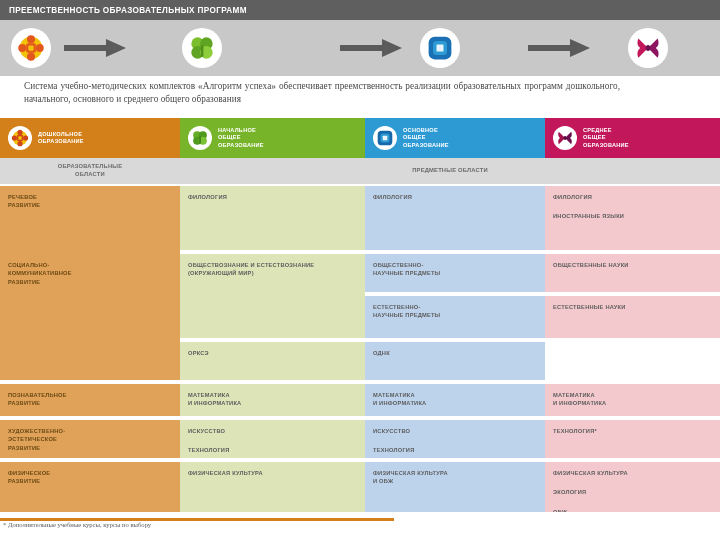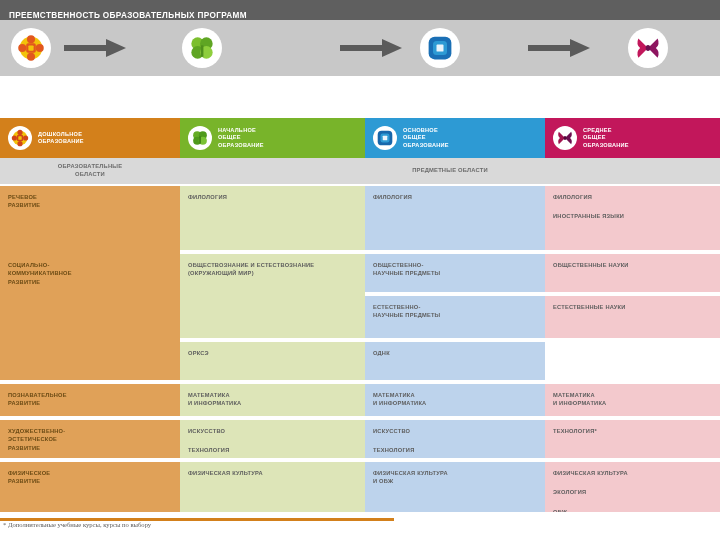--- a/index.html
+++ b/index.html
@@ -8,21 +8,21 @@
     font-family: "Liberation Sans", sans-serif;
     background: #ffffff;
     overflow: hidden;
   }
   #slide { position: relative; width: 720px; height: 540px; background: #ffffff; }
 
   
   .titlebar {
     position: absolute; left: 0; top: 0; width: 720px; height: 20px;
     background: #5f5f5f;
-    display: flex; align-items: flex-end;
+    display: flex; align-items: center;
   }
   .titlebar .txt {
     color: #ffffff; font-size: 8.2px; font-weight: bold;
     letter-spacing: 0.35px; padding-left: 9px; white-space: nowrap;
   }
 
   
   .flowband {
     position: absolute; left: 0; top: 20px; width: 720px; height: 56px;
     background: #c8c8c8;
@@ -190,20 +190,21 @@
           <svg width="28" height="28" viewBox="0 0 32 32">
             <path d="M16 16 L5 5 Q2 12 7 16 Q2 20 5 27 Z" fill="#c2175b"></path>
             <path d="M16 16 L27 5 Q30 12 25 16 Q30 20 27 27 Z" fill="#8e1560"></path>
             <ellipse cx="16" cy="16" rx="2.6" ry="3.4" fill="#6d1050"></ellipse>
           </svg>
         </span>
       </div>
     </div>
   </div>
 
+  <div class="intro">Система учебно-методических комплектов «Алгоритм успеха» обеспечивает преемственность реализации образовательных программ дошкольного, начального, основного и среднего общего образования</div>
 
   <div class="table">
 
     <div class="colheads">
       <div class="colhead c1">
         <span class="hbadge">
           <svg width="18" height="18" viewBox="0 0 32 32">
             <circle cx="16" cy="16" r="13" fill="#f3c20a"></circle>
             <circle cx="16" cy="6" r="4.6" fill="#d1451a"></circle>
             <circle cx="26" cy="16" r="4.6" fill="#d1451a"></circle>

